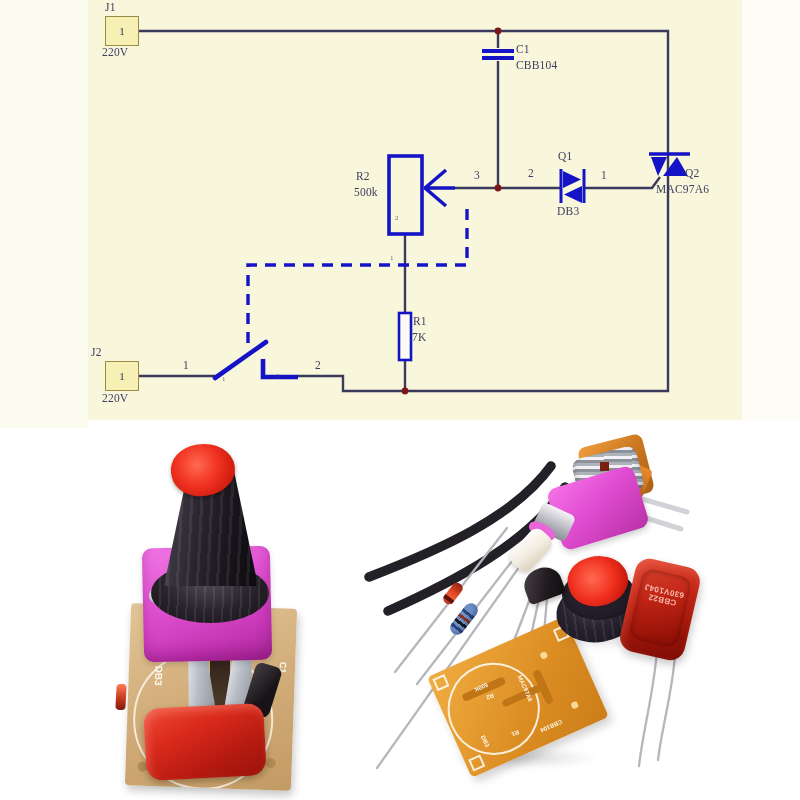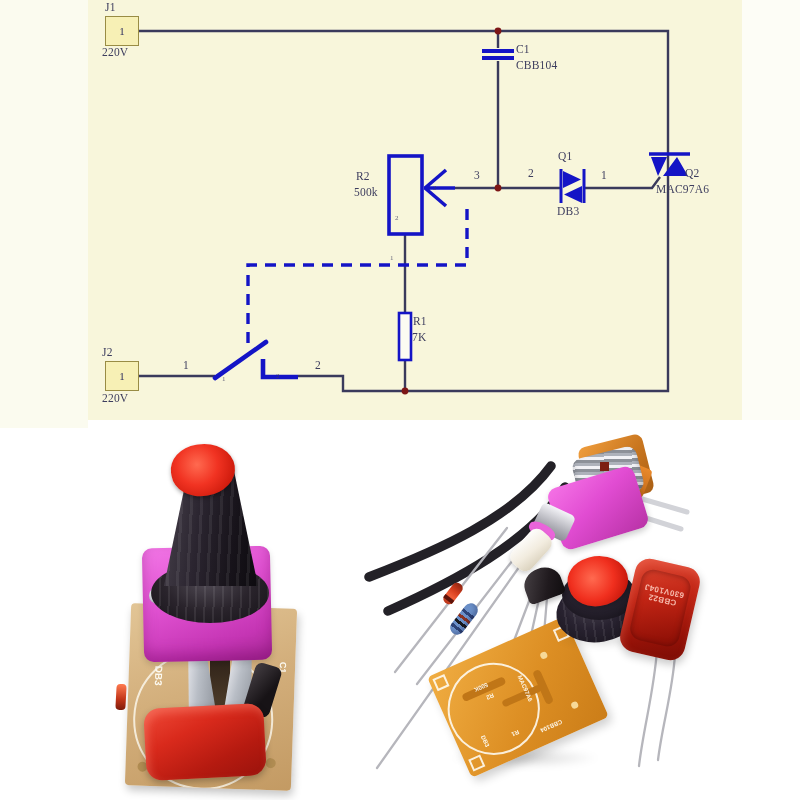--- a/index.html
+++ b/index.html
@@ -64,21 +64,21 @@
   <div class="lbl" style="left:354px;top:186px;">500k</div>
   <div class="lbl" style="left:474px;top:169px;">3</div>
   <div class="lbl" style="left:528px;top:167px;">2</div>
   <div class="lbl" style="left:558px;top:150px;">Q1</div>
   <div class="lbl" style="left:557px;top:205px;">DB3</div>
   <div class="lbl" style="left:601px;top:169px;">1</div>
   <div class="lbl" style="left:685px;top:167px;">Q2</div>
   <div class="lbl" style="left:656px;top:183px;">MAC97A6</div>
   <div class="lbl" style="left:413px;top:315px;">R1</div>
   <div class="lbl" style="left:412px;top:331px;">7K</div>
-  <div class="lbl" style="left:102px;top:346px;">J2</div>
+  <div class="lbl" style="left:91px;top:346px;">J2</div>
   <div class="lbl" style="left:102px;top:392px;">220V</div>
   <div class="lbl" style="left:183px;top:359px;">1</div>
   <div class="lbl" style="left:315px;top:359px;">2</div>
 
   <div class="lbl tiny" style="left:433px;top:184px;">2</div>
   <div class="lbl tiny" style="left:395px;top:214px;">2</div>
   <div class="lbl tiny" style="left:390px;top:254px;">1</div>
   <div class="lbl tiny" style="left:276px;top:372px;">2</div>
   <div class="lbl tiny" style="left:222px;top:375px;">1</div>
 </div>

